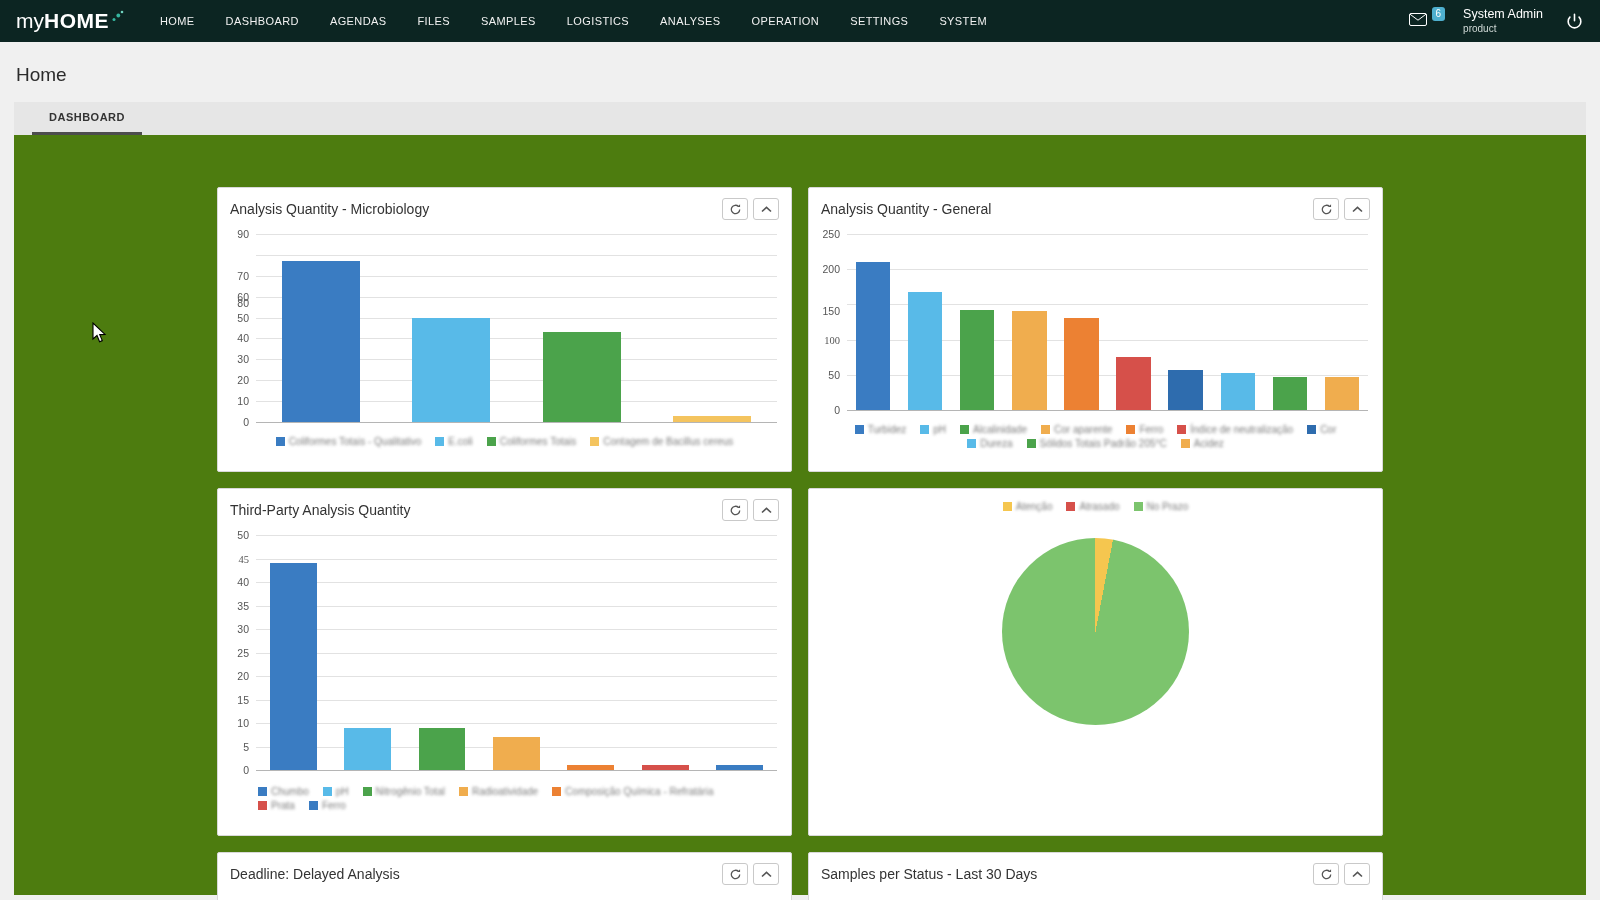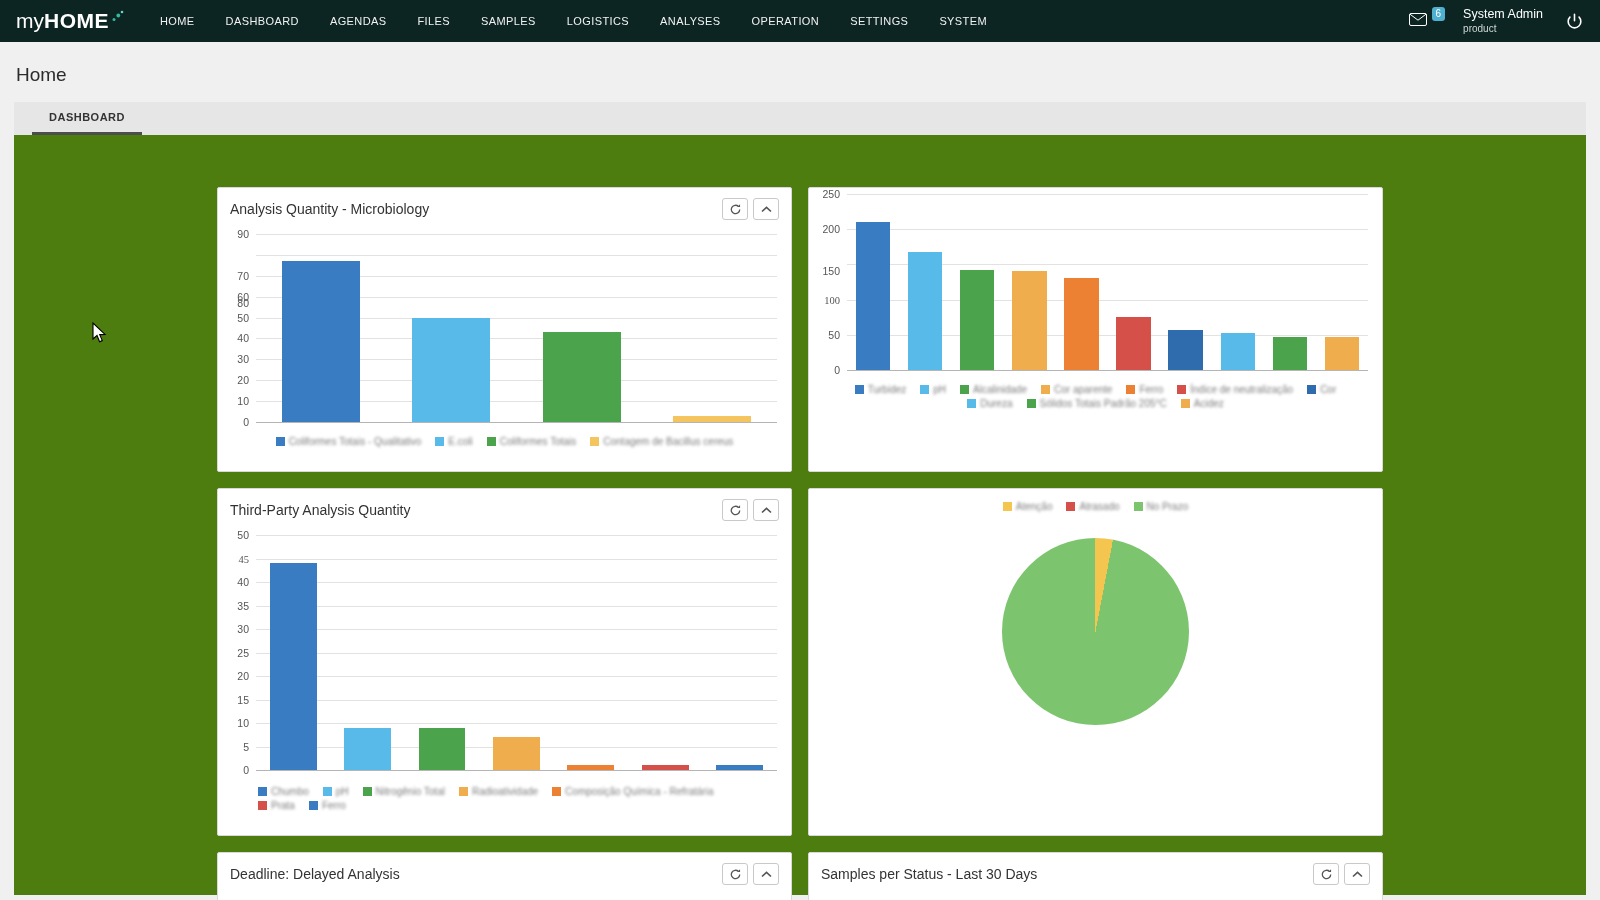--- a/index.html
+++ b/index.html
@@ -214,20 +214,36 @@
             <span class="ltxt blurtext">Coliformes Totais</span>
           </span>
           <span class="li">
             <span class="sq" style="background: rgb(244, 196, 95);"></span>
             <span class="ltxt blurtext">Contagem de Bacillus cereus</span>
           </span>
         </div>
     </div>
 
     <div class="card c2">
+      <div class="card-header">
+        <span class="card-title">Analysis Quantity - General</span>
+        <span class="card-actions">
+          <button class="card-btn">
+            <svg width="13" height="13" viewBox="0 0 16 16">
+                <path d="M13.2 8a5.2 5.2 0 1 1-1.5-3.7" fill="none" stroke="#555" stroke-width="1.6"></path>
+                <path d="M13.6 1.6v3.4h-3.4z" fill="#555"></path>
+              </svg>
+          </button>
+          <button class="card-btn">
+            <svg width="11" height="7" viewBox="0 0 11 7">
+                <path d="M1 5.5 L5.5 1.3 L10 5.5" stroke="#555" stroke-width="1.6" fill="none"></path>
+              </svg>
+          </button>
+        </span>
+      </div>
       <div class="chart-area">
           <div class="yaxis">
             <div class="ytick" style="top: 0%;">250</div>
             <div class="ytick" style="top: 20%; text-align: center;">200</div>
             <div class="ytick" style="top: 40%; margin-top: 7px;">150</div>
             <div class="ytick" style="top: 60%; font-family: Liberation Serif, serif;">100</div>
             <div class="ytick" style="top: 80%;">50</div>
             <div class="ytick" style="top: 100%;">0</div>
           </div>
           <div class="plot">

